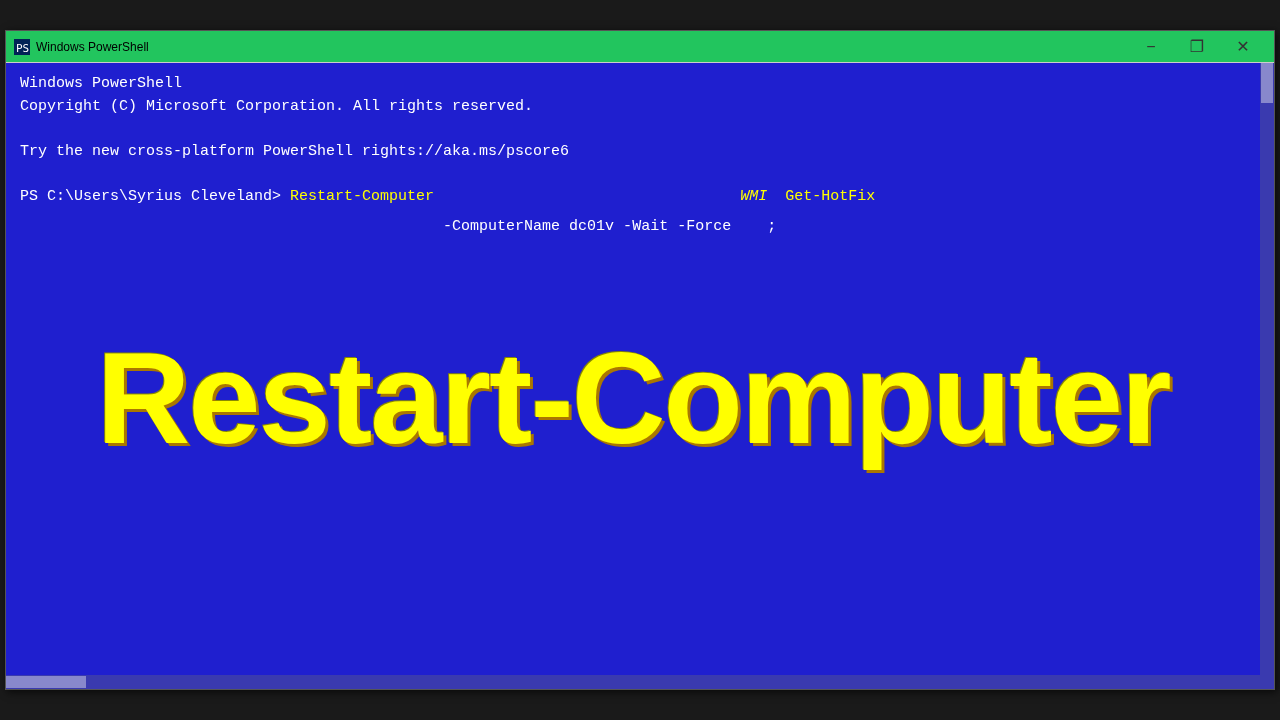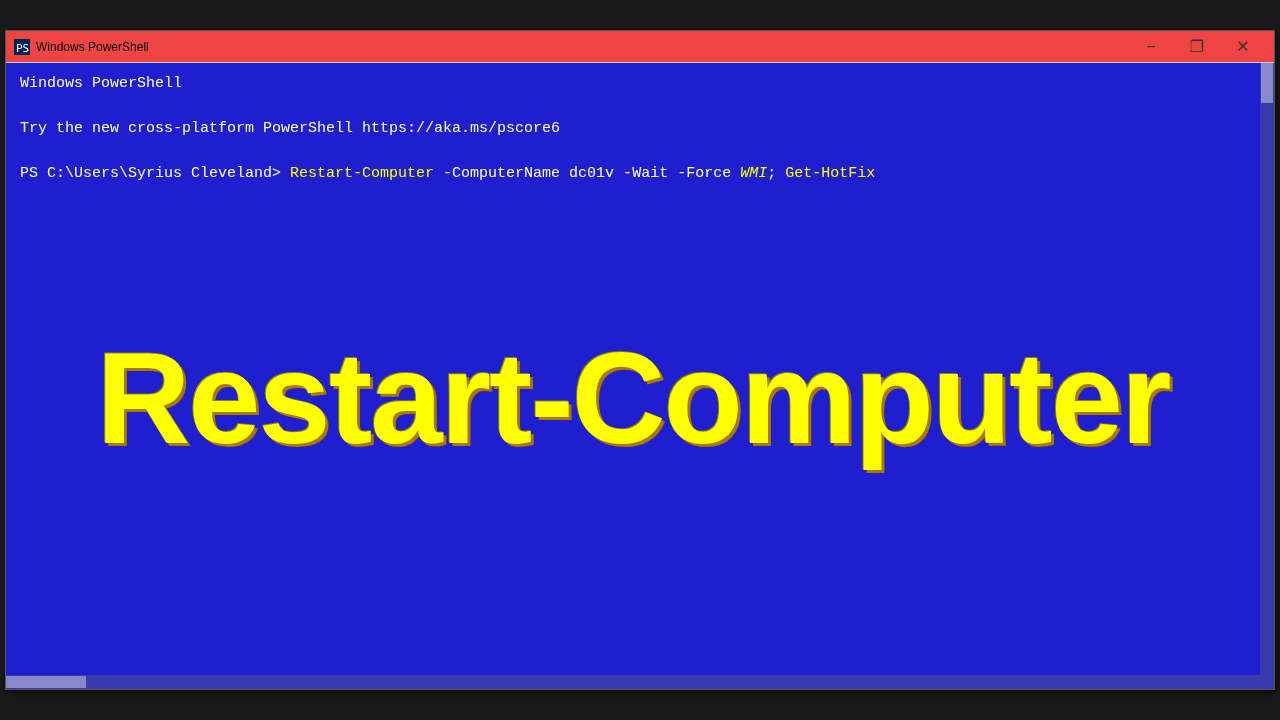--- a/index.html
+++ b/index.html
@@ -22,21 +22,21 @@
     .window-frame {
       width: 1270px;
       height: 660px;
       border: 1px solid #555;
       display: flex;
       flex-direction: column;
       box-shadow: 2px 2px 8px rgba(0,0,0,0.7);
     }
 
     .title-bar {
-      background: #ef4444;
+      background: #22c55e;
       height: 32px;
       display: flex;
       align-items: center;
       padding: 0 8px;
       flex-shrink: 0;
       border-bottom: 1px solid #ccc;
     }
 
     .title-bar-icon {
       width: 16px;
@@ -132,20 +132,21 @@
     .prompt-text {
       color: #ffffff;
     }
 
     .cmd-name {
       color: #ffff00;
     }
 
     .cmd-param {
       color: #ffffff;
+      margin-top: 30px;
     }
 
     .cmd-wmi {
       color: #ffff00;
       font-style: italic;
     }
 
     .big-title {
       position: absolute;
       left: 0;
@@ -195,22 +196,23 @@
     <div class="title-bar-controls">
       <button class="title-bar-btn">−</button>
       <button class="title-bar-btn">❐</button>
       <button class="title-bar-btn close">✕</button>
     </div>
   </div>
 
   <div class="terminal-body">
     <div class="terminal-content">
       <div class="line">Windows PowerShell</div>
+      <div class="line">Copyright (C) Microsoft Corporation. All rights reserved.</div>
       <div class="line-blank"></div>
-      <div class="line">Try the new cross-platform PowerShell https://aka.ms/pscore6</div>
+      <div class="line">Try the new cross-platform PowerShell rights://aka.ms/pscore6</div>
       <div class="line-blank"></div>
       <div class="prompt-line">
         <span class="prompt-text">PS C:\Users\Syrius Cleveland&gt;</span>
         <span>&nbsp;</span>
         <span class="cmd-name">Restart-Computer</span>
         <span class="cmd-param"> -ComputerName dc01v -Wait -Force </span>
         <span class="cmd-wmi">WMI</span>
         <span class="cmd-param">;</span>
         <span class="cmd-name"> Get-HotFix</span>
       </div>

